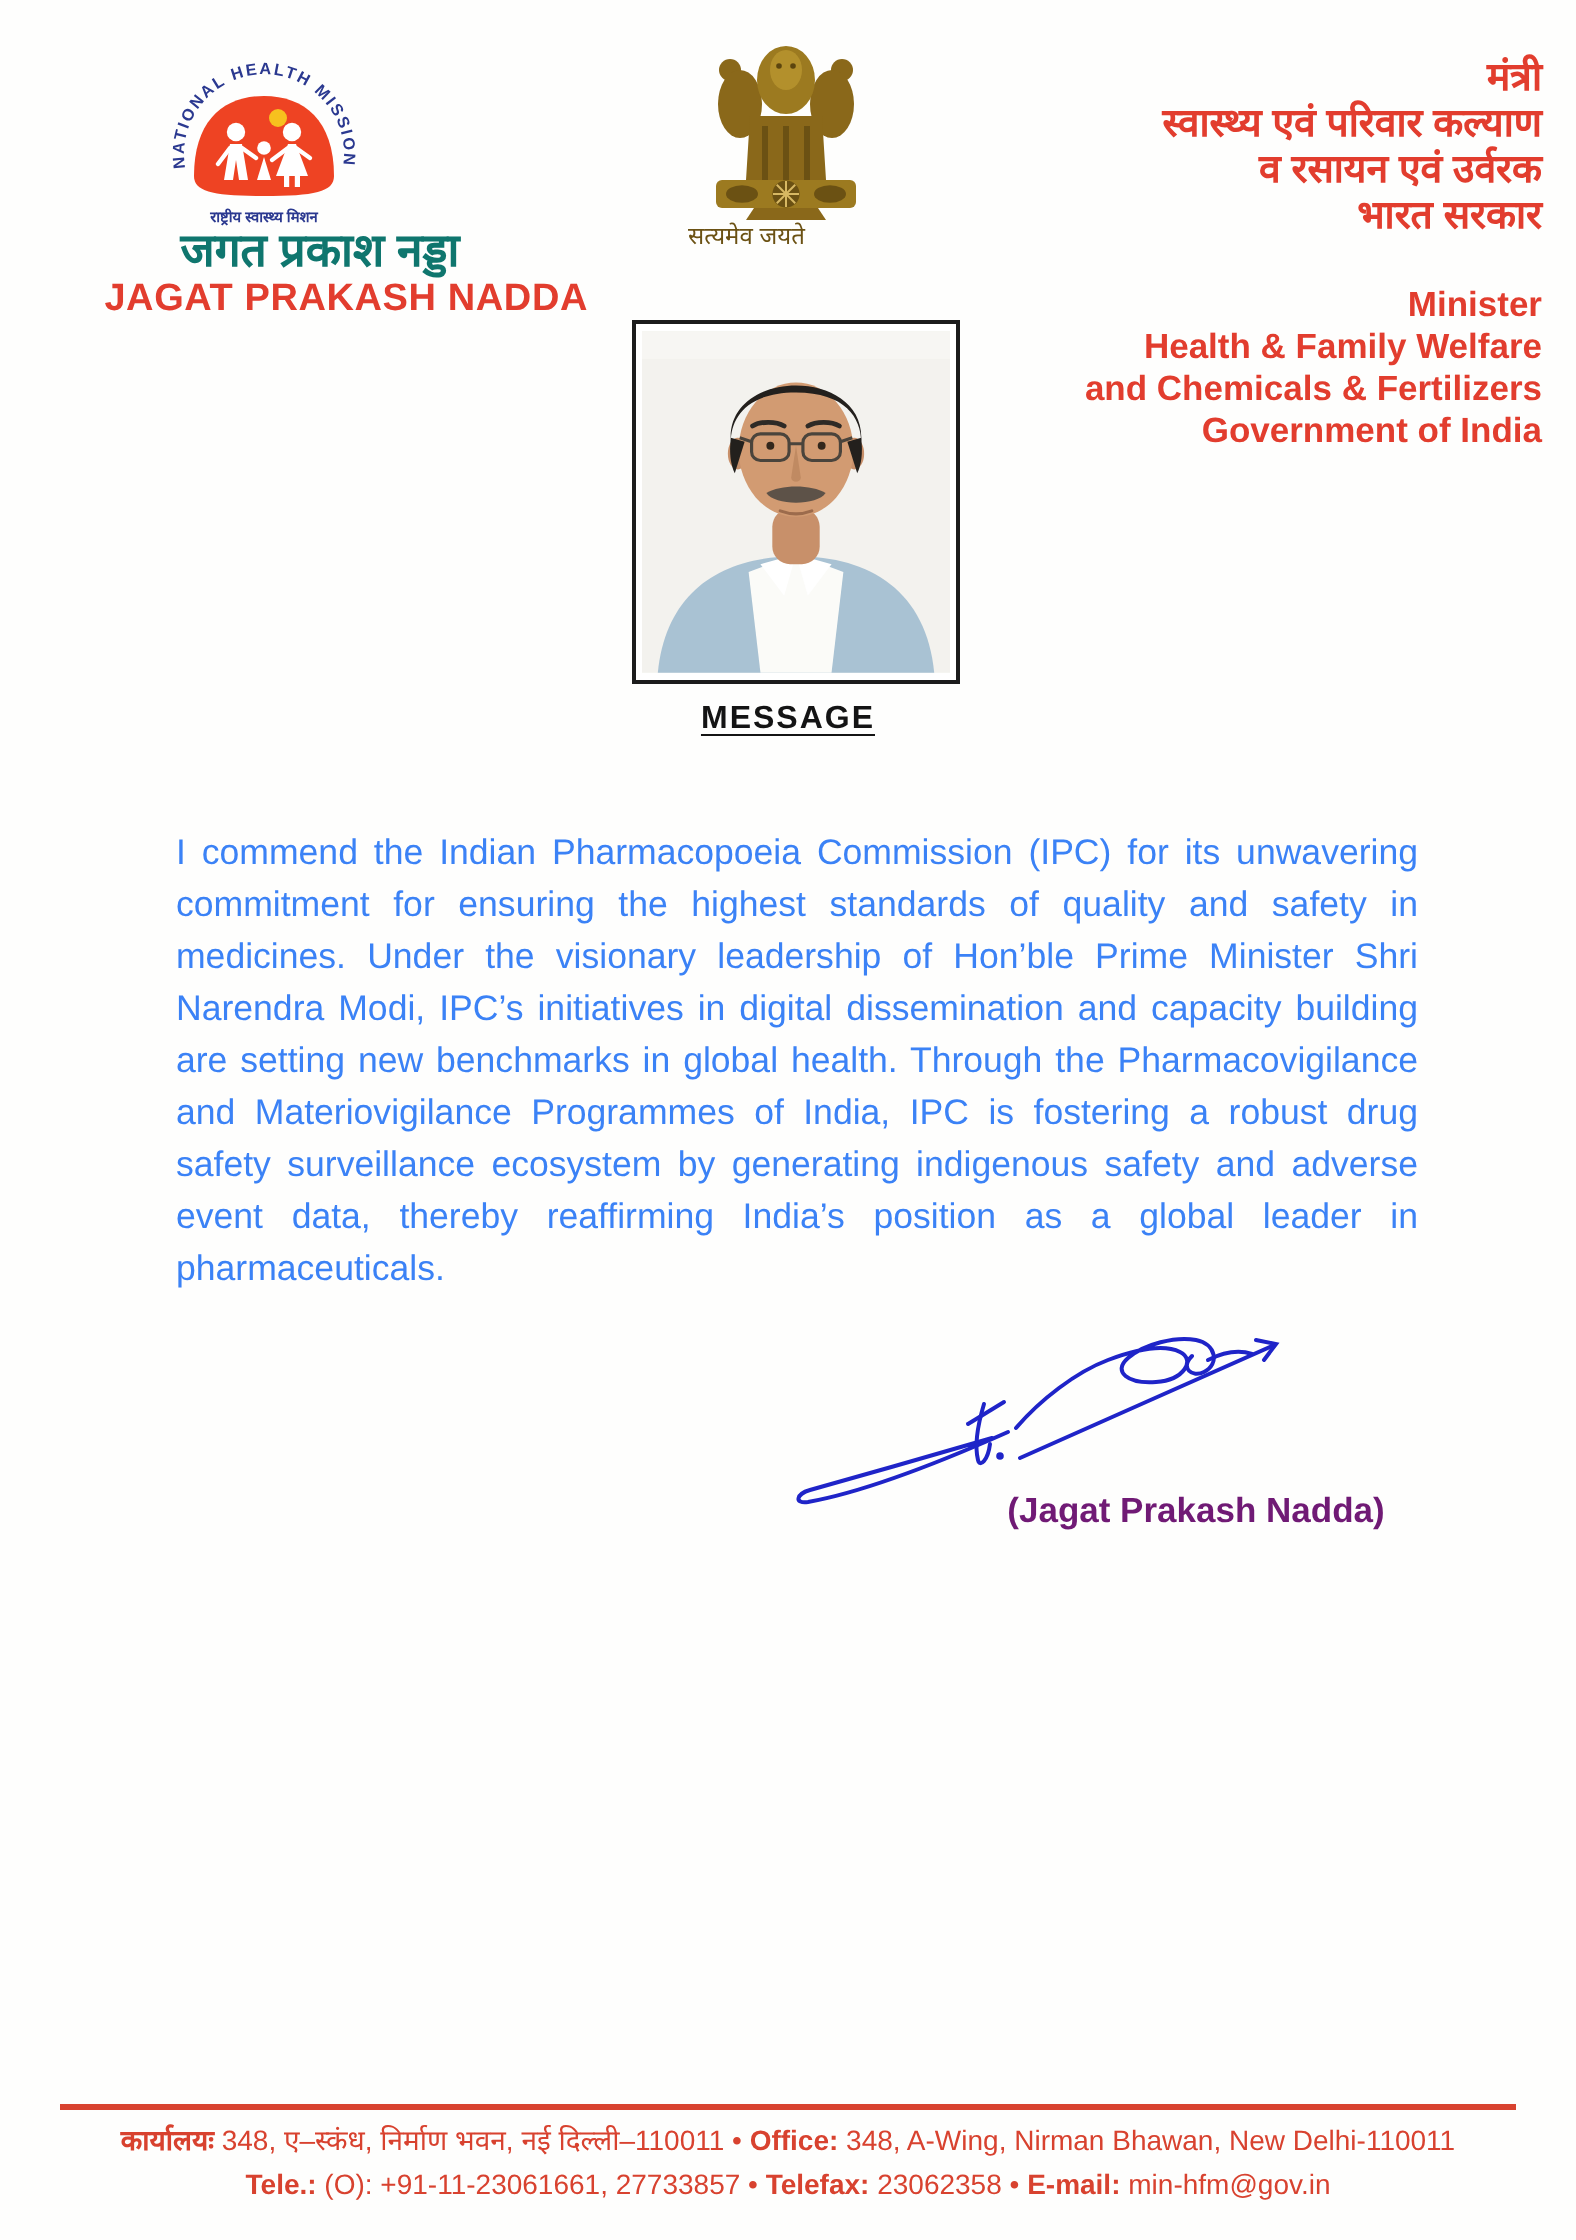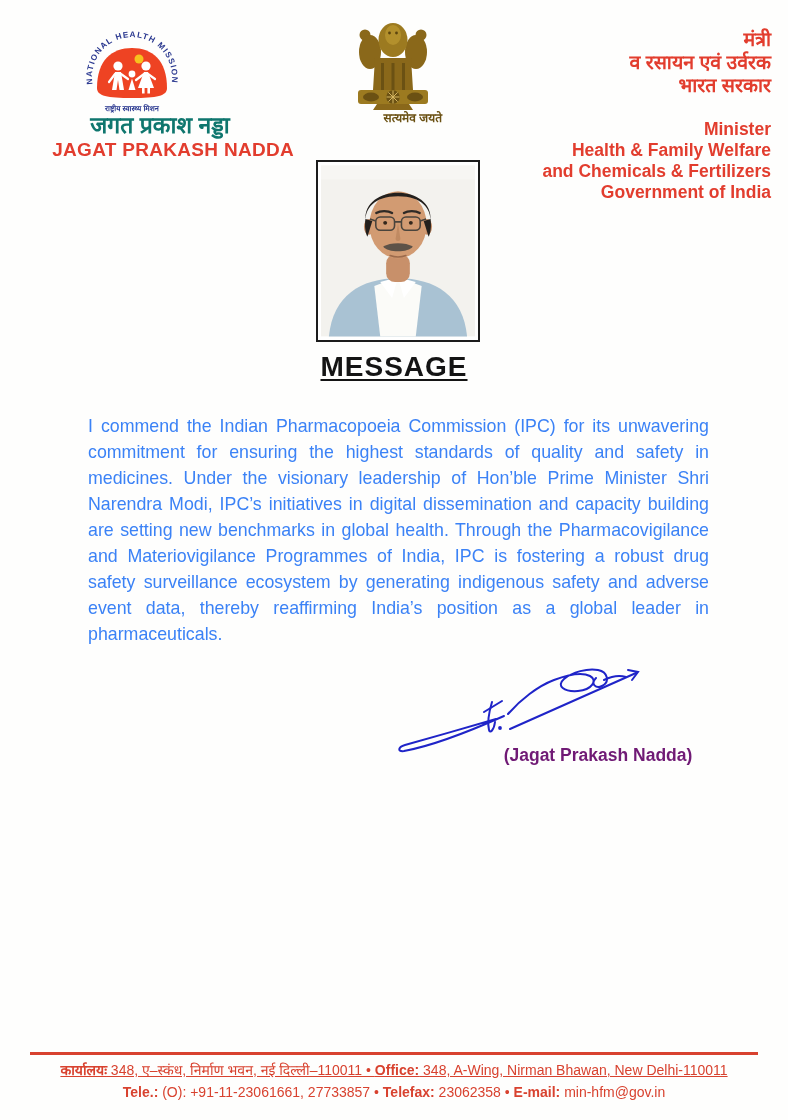--- a/index.html
+++ b/index.html
@@ -8,44 +8,44 @@
     background:#fefefd;overflow:hidden;
     font-family:"Liberation Sans","DejaVu Sans",sans-serif;
   }
   
   .nhm-logo{position:absolute;left:82px;top:22px;width:100px;height:96px;}
   .sender-hi{position:absolute;left:36px;top:112px;width:248px;text-align:center;
     color:#0f766e;font-weight:700;font-size:23px;line-height:26px;}
   .sender-en{position:absolute;left:26px;top:139px;width:268px;text-align:right;
     color:#e23d2e;font-weight:700;font-size:19px;letter-spacing:.3px;}
   .emblem{position:absolute;left:350px;top:16px;width:86px;height:94px;}
-  .emblem-motto{position:absolute;left:344px;top:109px;width:98px;text-align:right;
-    color:#6b5113;font-weight:700;font-size:12px;}
+  .emblem-motto{position:absolute;left:344px;top:109px;width:98px;text-align:left;
+    color:#6b5113;font-weight:400;font-size:12px;}
   .minister-block{position:absolute;left:503px;top:28px;width:268px;text-align:right;color:#e23d2e;}
   .minister-hi{font-size:19.5px;line-height:23px;font-weight:600;}
   .minister-en{margin-top:22px;font-size:17.5px;line-height:21px;font-weight:700;}
   
   .photo{position:absolute;left:316px;top:160px;width:154px;height:172px;
     border:2.5px solid #1c1c1c;background:#fff;padding:3px;}
   .photo svg{display:block;width:100%;height:100%;}
   
   .msg-head{position:absolute;left:0;top:351px;width:100%;text-align:center;
-    color:#141414;font-size:28px;font-weight:700;letter-spacing:1px;
+    color:#141414;font-size:16px;font-weight:700;letter-spacing:1px;
     text-decoration:underline;text-underline-offset:3px;}
   .msg-body{position:absolute;left:88px;top:413px;width:621px;
     color:#3b82f6;font-size:17.8px;line-height:26px;text-align:justify;}
   
   .sig{position:absolute;left:392px;top:660px;width:258px;height:96px;}
   .sig-name{position:absolute;left:486px;top:745px;width:224px;text-align:center;
     color:#701a75;font-weight:700;font-size:17.5px;}
   
   .footer-rule{position:absolute;left:30px;top:1052px;width:728px;height:2.5px;background:#d8422f;}
   .footer-line{position:absolute;left:0;width:100%;text-align:center;color:#d8422f;
     font-size:14px;line-height:20px;}
-  .fl1{top:1060px;text-decoration:underline;} .fl2{top:1082px;}
+  .fl1{top:1060px;} .fl2{top:1082px;}
   .footer-line .b{font-weight:700;}
 </style>
 </head>
 <body>
 
 <div class="page">
 
   <svg class="nhm-logo" viewBox="0 0 100 96">
     <defs>
         <path id="nhmArc" d="M 11 64 A 40 40 0 1 1 89 64" fill="none"></path>
@@ -98,20 +98,21 @@
       <ellipse cx="21" cy="81" rx="8" ry="4.4" fill="#6b5113"></ellipse>
       <ellipse cx="65" cy="81" rx="8" ry="4.4" fill="#6b5113"></ellipse>
       <path d="M 27 88 L 59 88 L 63 94 L 23 94 Z" fill="#8a681a"></path>
     </g>
   </svg>
   <div class="emblem-motto">सत्यमेव जयते</div>
 
   <div class="minister-block">
     <div class="minister-hi">
       <div>मंत्री</div>
+      <div>स्वास्थ्य एवं परिवार कल्याण</div>
       <div>व रसायन एवं उर्वरक</div>
       <div>भारत सरकार</div>
     </div>
     <div class="minister-en">
       <div>Minister</div>
       <div>Health &amp; Family Welfare</div>
       <div>and Chemicals &amp; Fertilizers</div>
       <div>Government of India</div>
     </div>
   </div>

